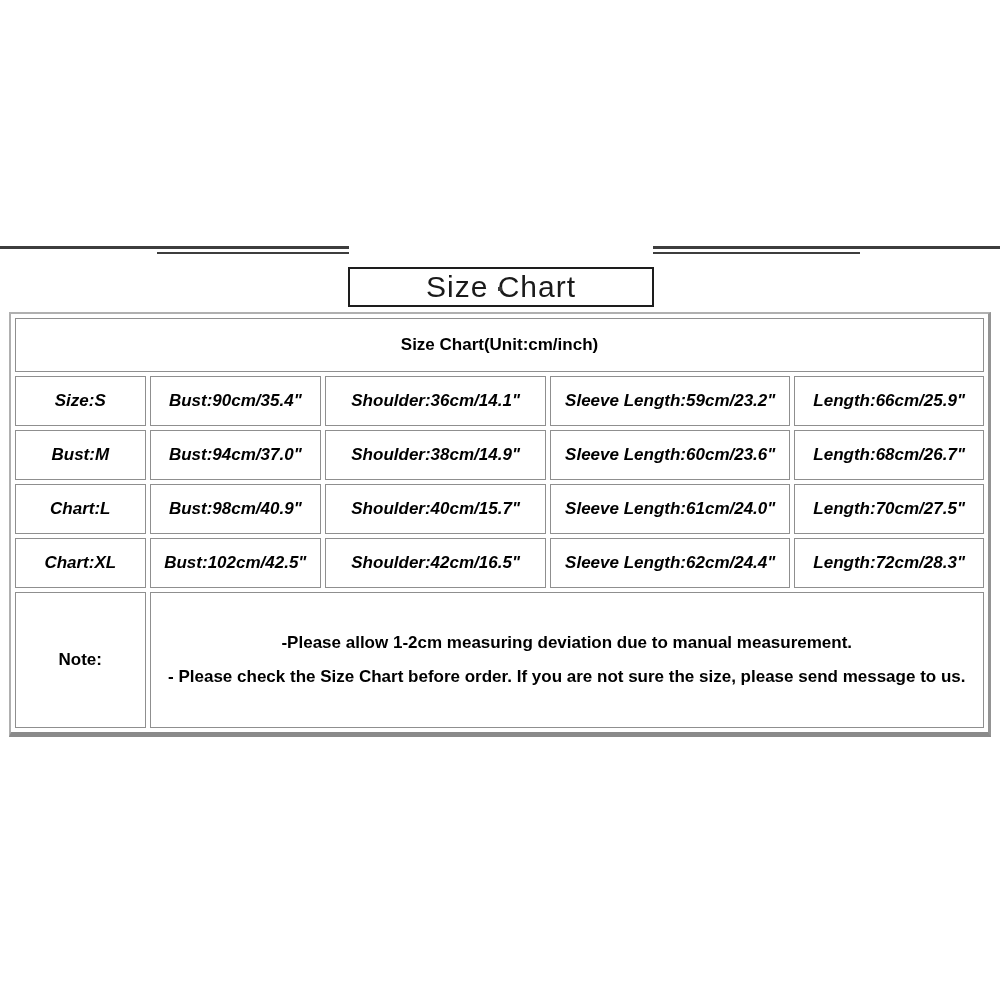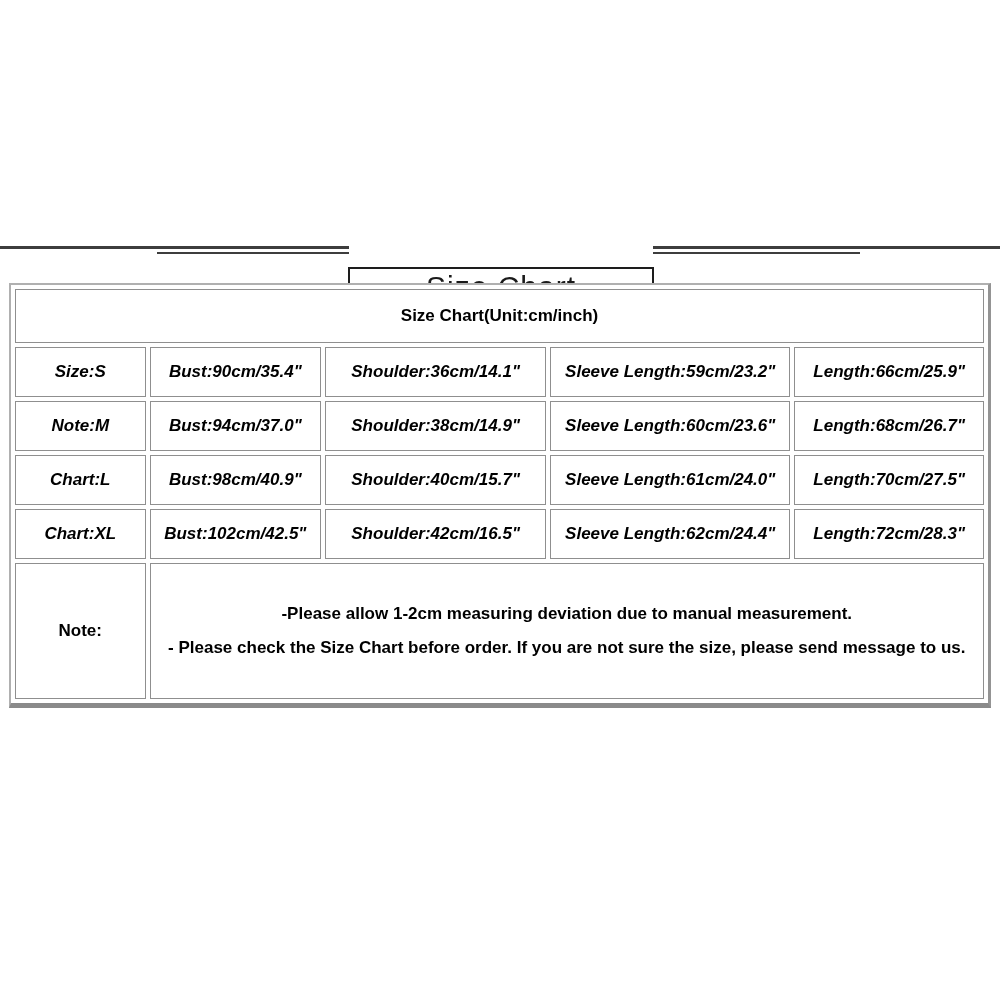--- a/index.html
+++ b/index.html
@@ -54,21 +54,21 @@
     top: 287px;
     width: 4px;
     height: 4px;
     background: #3c3c3c;
   }
 
   
   .table-wrap {
     position: absolute;
     left: 9px;
-    top: 283px;
+    top: 312px;
     width: 982px;
     box-sizing: border-box;
     background: #ffffff;
     border-top: 2px solid #b0b0b0;
     border-left: 2px solid #b0b0b0;
     border-right: 3px solid #949494;
     border-bottom: 5px solid #8a8a8a;
   }
   table.size-table {
     width: 100%;
@@ -131,21 +131,21 @@
 
         <tr class="data-row">
           <td class="shaded">Size:S</td>
           <td class="shaded">Bust:90cm/35.4"</td>
           <td class="shaded">Shoulder:36cm/14.1"</td>
           <td class="shaded">Sleeve Length:59cm/23.2"</td>
           <td class="shaded">Length:66cm/25.9"</td>
         </tr>
 
         <tr class="data-row">
-          <td>Note:M</td>
+          <td>Bust:M</td>
           <td>Bust:94cm/37.0"</td>
           <td>Shoulder:38cm/14.9"</td>
           <td>Sleeve Length:60cm/23.6"</td>
           <td>Length:68cm/26.7"</td>
         </tr>
 
         <tr class="data-row">
           <td class="shaded">Chart:L</td>
           <td class="shaded">Bust:98cm/40.9"</td>
           <td class="shaded">Shoulder:40cm/15.7"</td>

